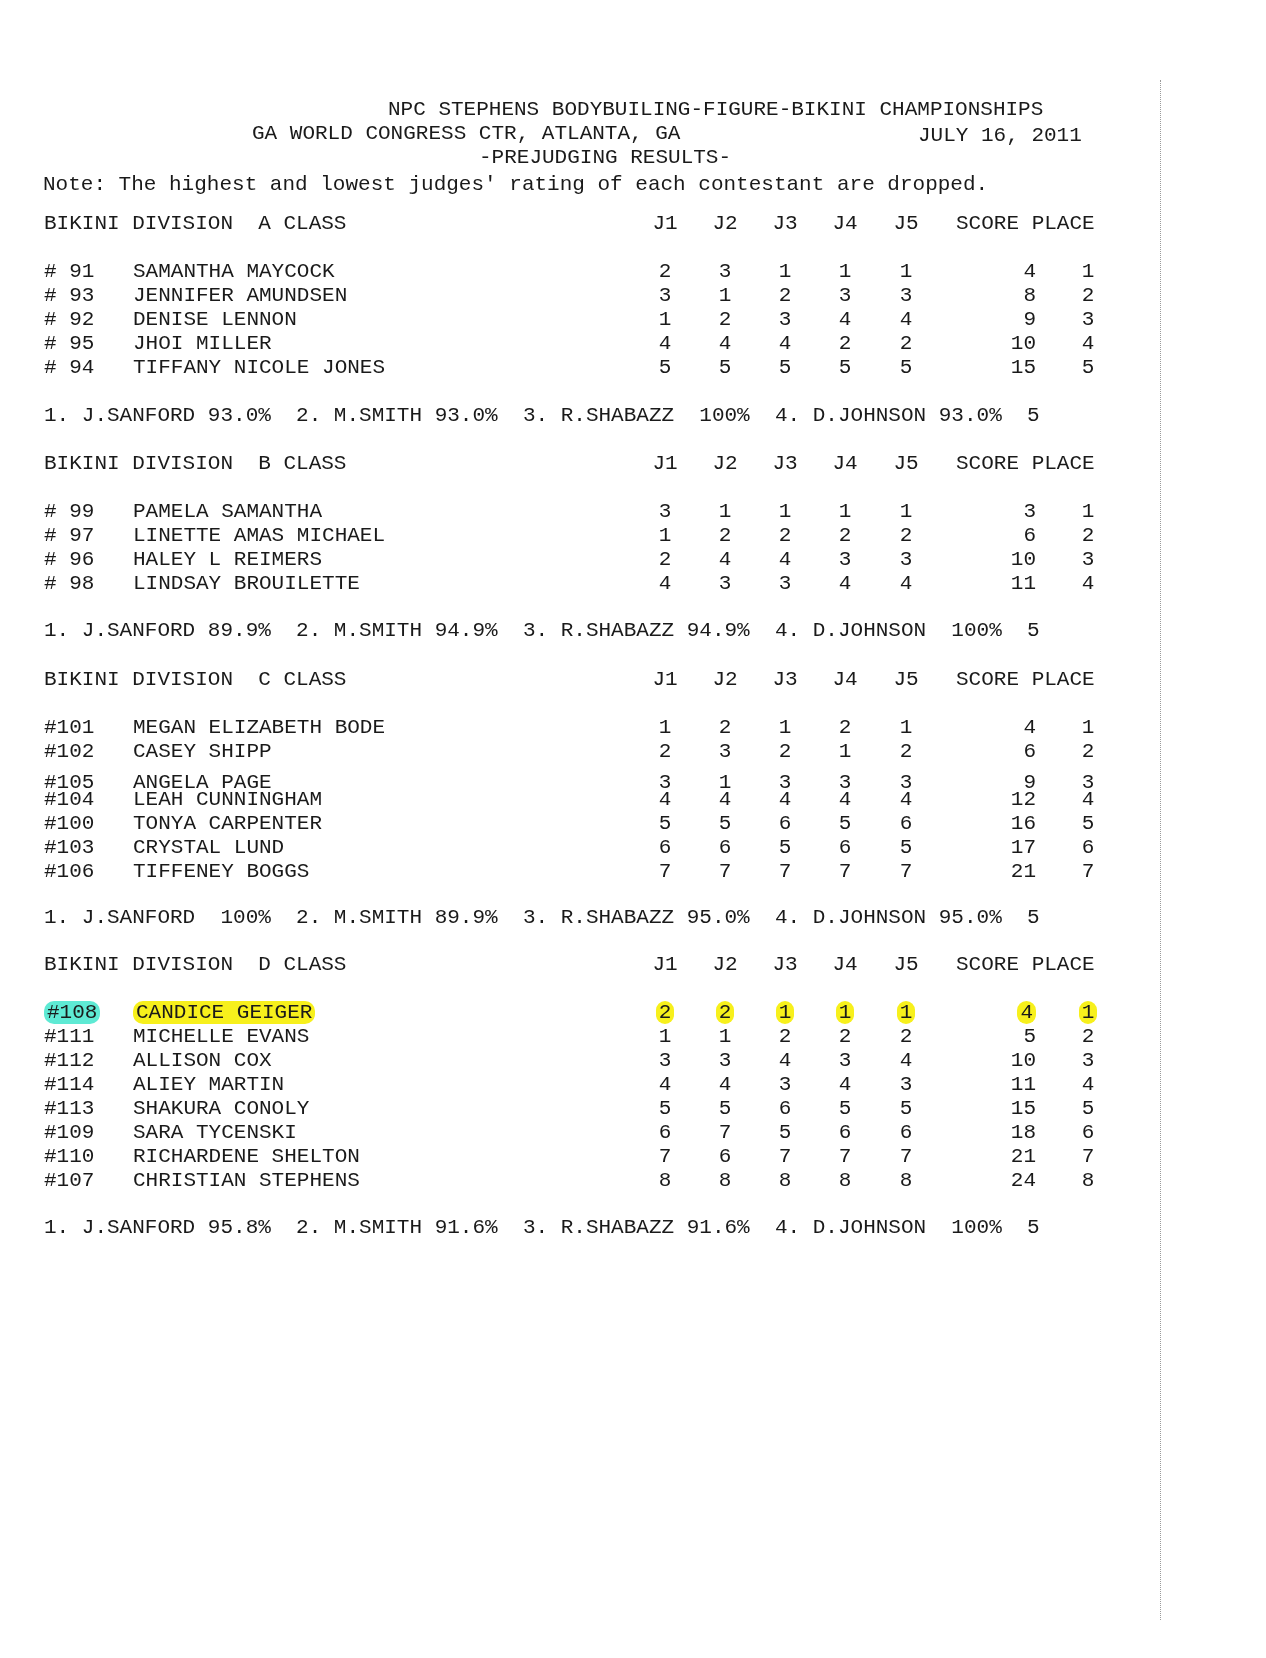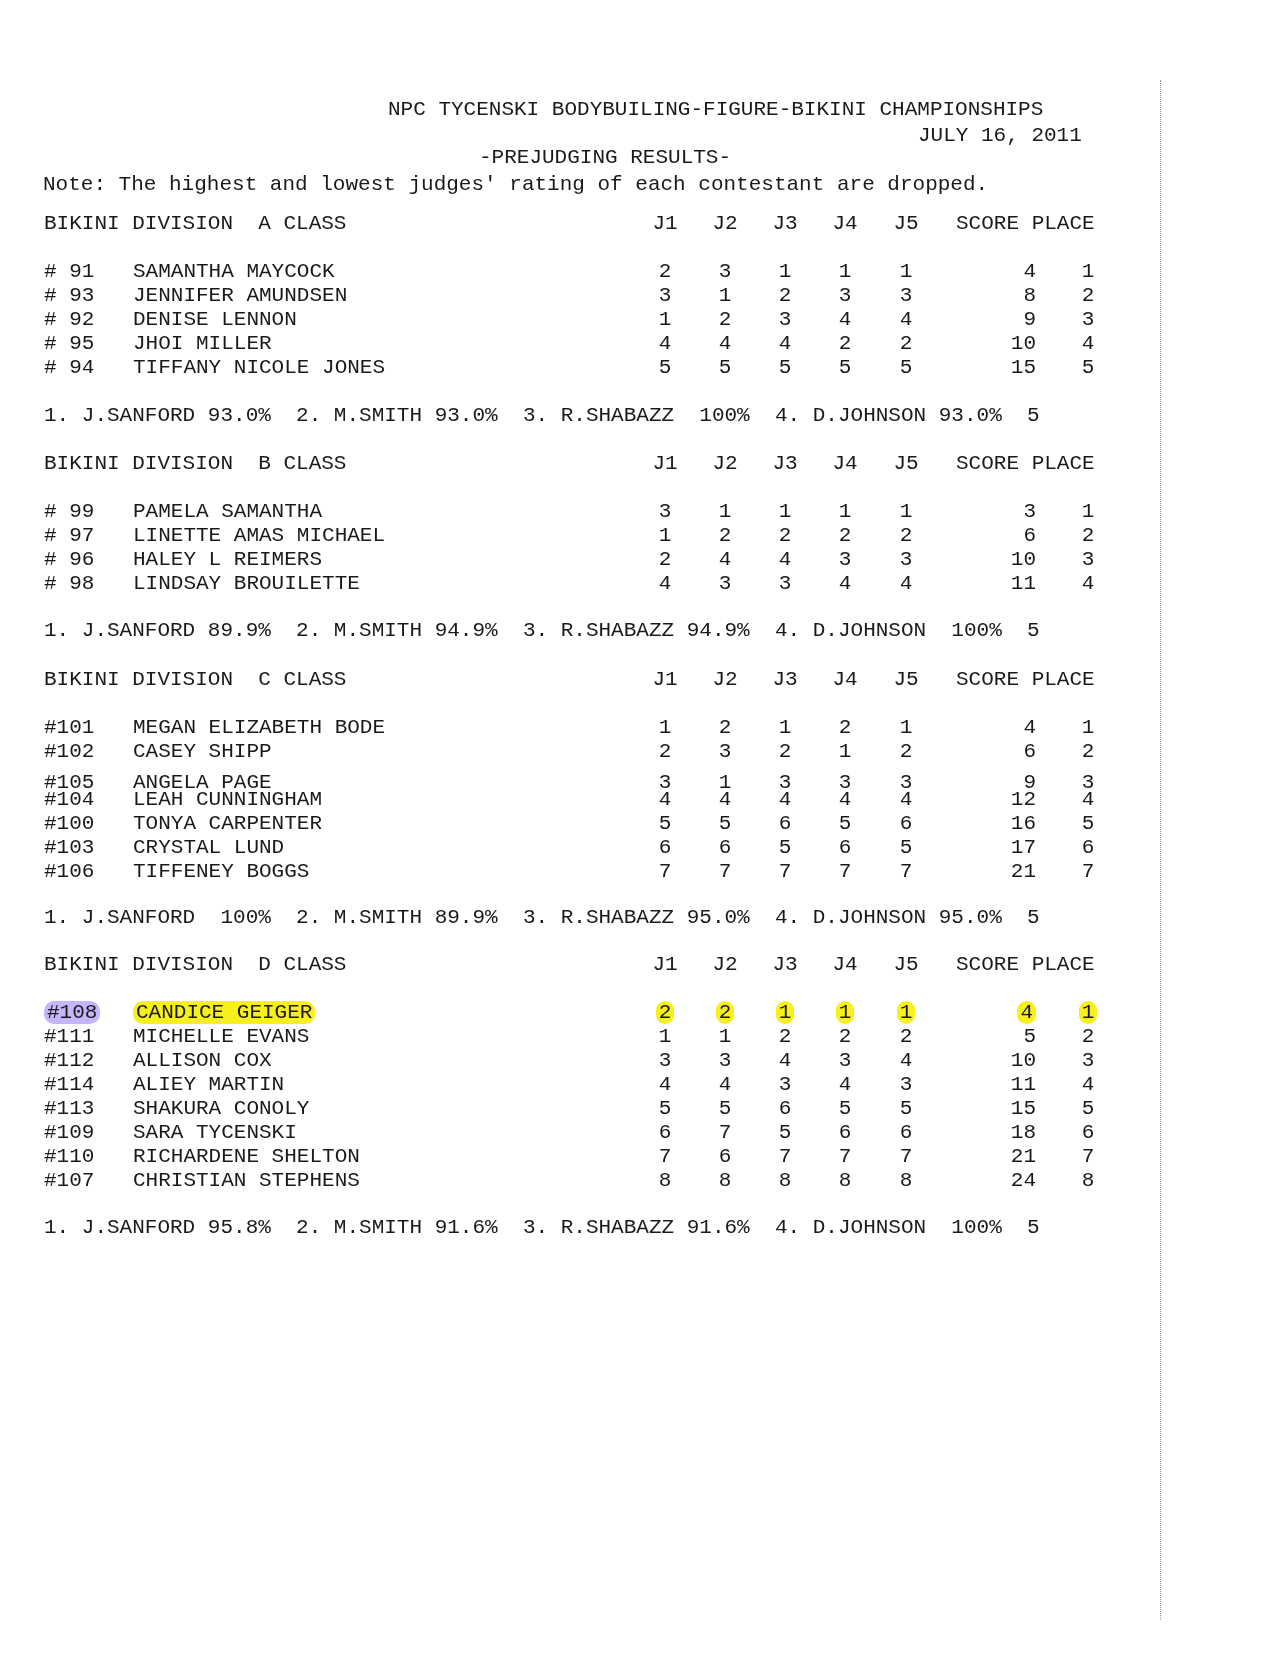--- a/index.html
+++ b/index.html
@@ -36,21 +36,22 @@
     position: absolute; left: 1160px; top: 80px; width: 0; height: 1540px;
     border-left: 1px dotted #9a9a9a;
   }
 </style>
 </head>
 <body>
 
 <div class="page">
   <div class="edge-line"></div>
 
-  <div class="line hdr1">NPC TYCENSKI BODYBUILING-FIGURE-BIKINI CHAMPIONSHIPS</div>
+  <div class="line hdr1">NPC STEPHENS BODYBUILING-FIGURE-BIKINI CHAMPIONSHIPS</div>
+  <div class="line hdr2-left">GA WORLD CONGRESS CTR, ATLANTA, GA</div>
   <div class="line hdr2-right">JULY 16, 2011</div>
   <div class="line hdr3">-PREJUDGING RESULTS-</div>
   <div class="line note">Note: The highest and lowest judges' rating of each contestant are dropped.</div>
 
   <div id="sections">
       <div class="section" style="top: 212px;">
         <div class="sec-title">BIKINI DIVISION  A CLASS</div>
         <div class="col-hdr j1">J1</div>
         <div class="col-hdr j2">J2</div>
         <div class="col-hdr j3">J3</div>
@@ -258,21 +259,21 @@
       <div class="section" style="top: 953px;">
         <div class="sec-title">BIKINI DIVISION  D CLASS</div>
         <div class="col-hdr j1">J1</div>
         <div class="col-hdr j2">J2</div>
         <div class="col-hdr j3">J3</div>
         <div class="col-hdr j4">J4</div>
         <div class="col-hdr j5">J5</div>
         <div class="score-hdr"><span>SCORE</span><span> </span><span>PLACE</span></div>
       </div>
       <div class="row" style="top: 1001px;">
-        <div class="bib"><span class="hl" style="background: #c4b5fd;">#108</span></div>
+        <div class="bib"><span class="hl" style="background: #5eead4;">#108</span></div>
         <div class="name"><span class="hl" style="background: rgb(247, 240, 28);">CANDICE GEIGER</span></div>
         <div class="cell j1"><span class="hl" style="background: rgb(247, 240, 28);">2</span></div>
         <div class="cell j2"><span class="hl" style="background: rgb(247, 240, 28);">2</span></div>
         <div class="cell j3"><span class="hl" style="background: rgb(247, 240, 28);">1</span></div>
         <div class="cell j4"><span class="hl" style="background: rgb(247, 240, 28);">1</span></div>
         <div class="cell j5"><span class="hl" style="background: rgb(247, 240, 28);">1</span></div>
         <div class="cell score"><span class="hl" style="background: rgb(247, 240, 28);">4</span></div>
         <div class="cell place"><span class="hl" style="background: rgb(247, 240, 28);">1</span></div>
       </div>
       <div class="row" style="top: 1025px;">

